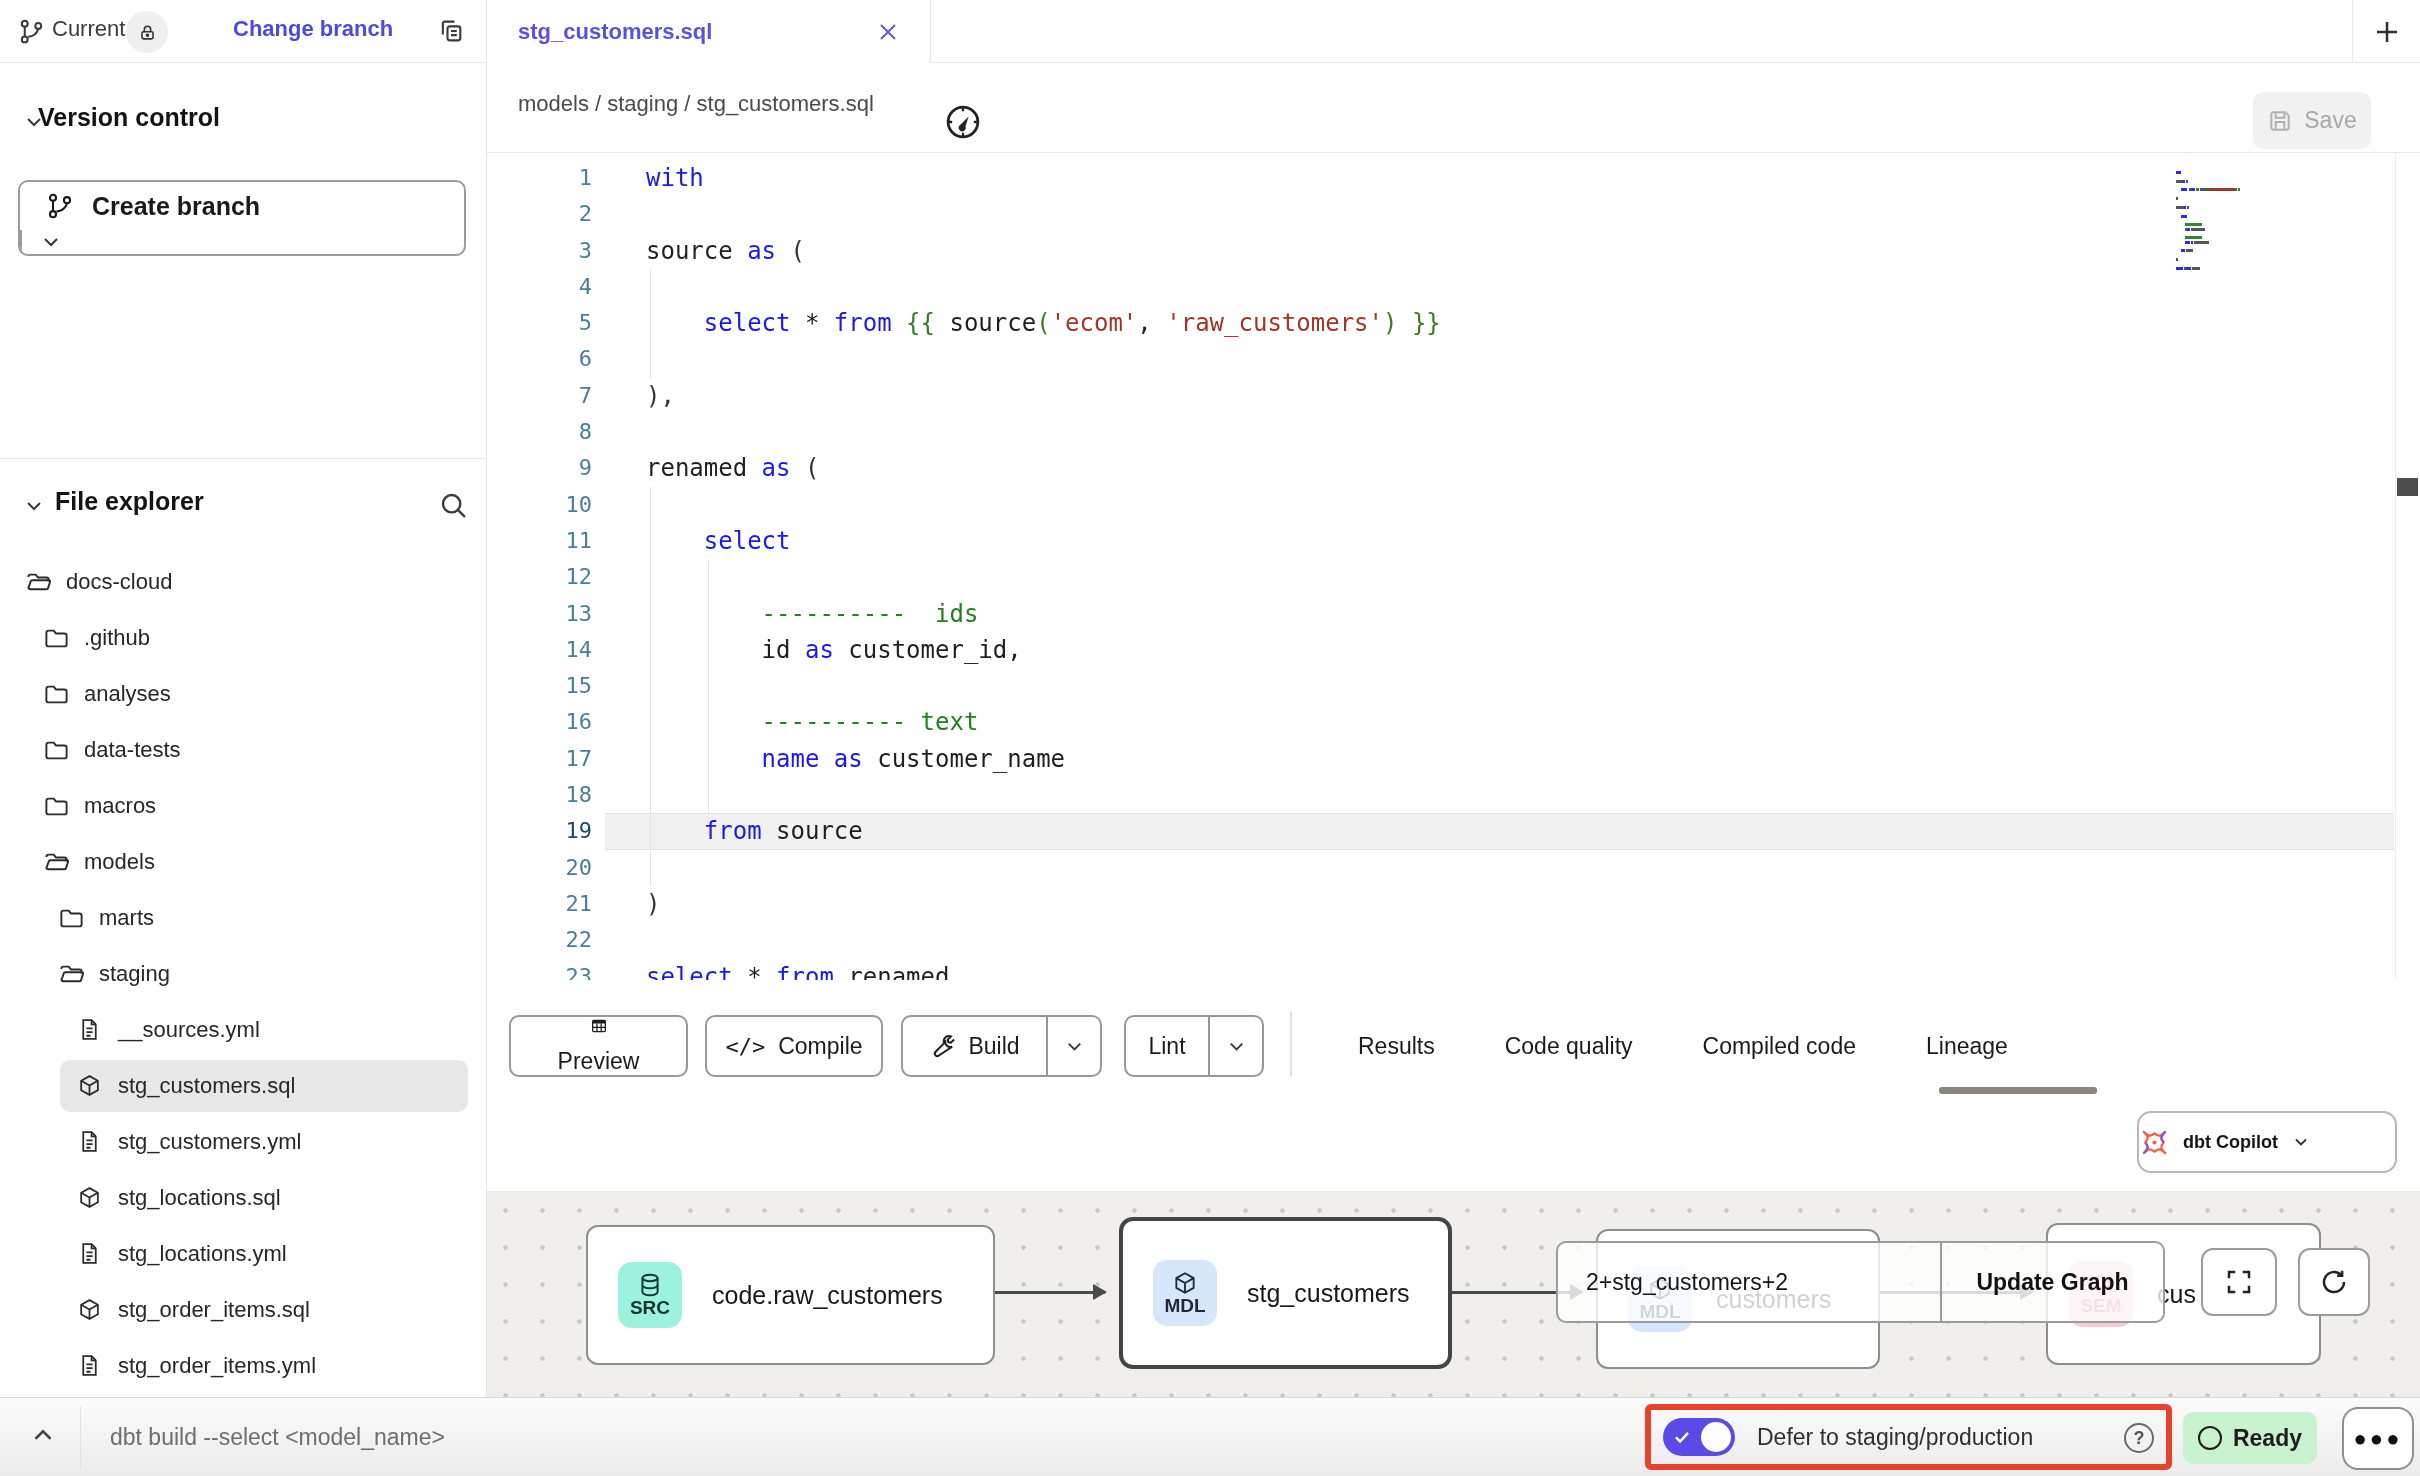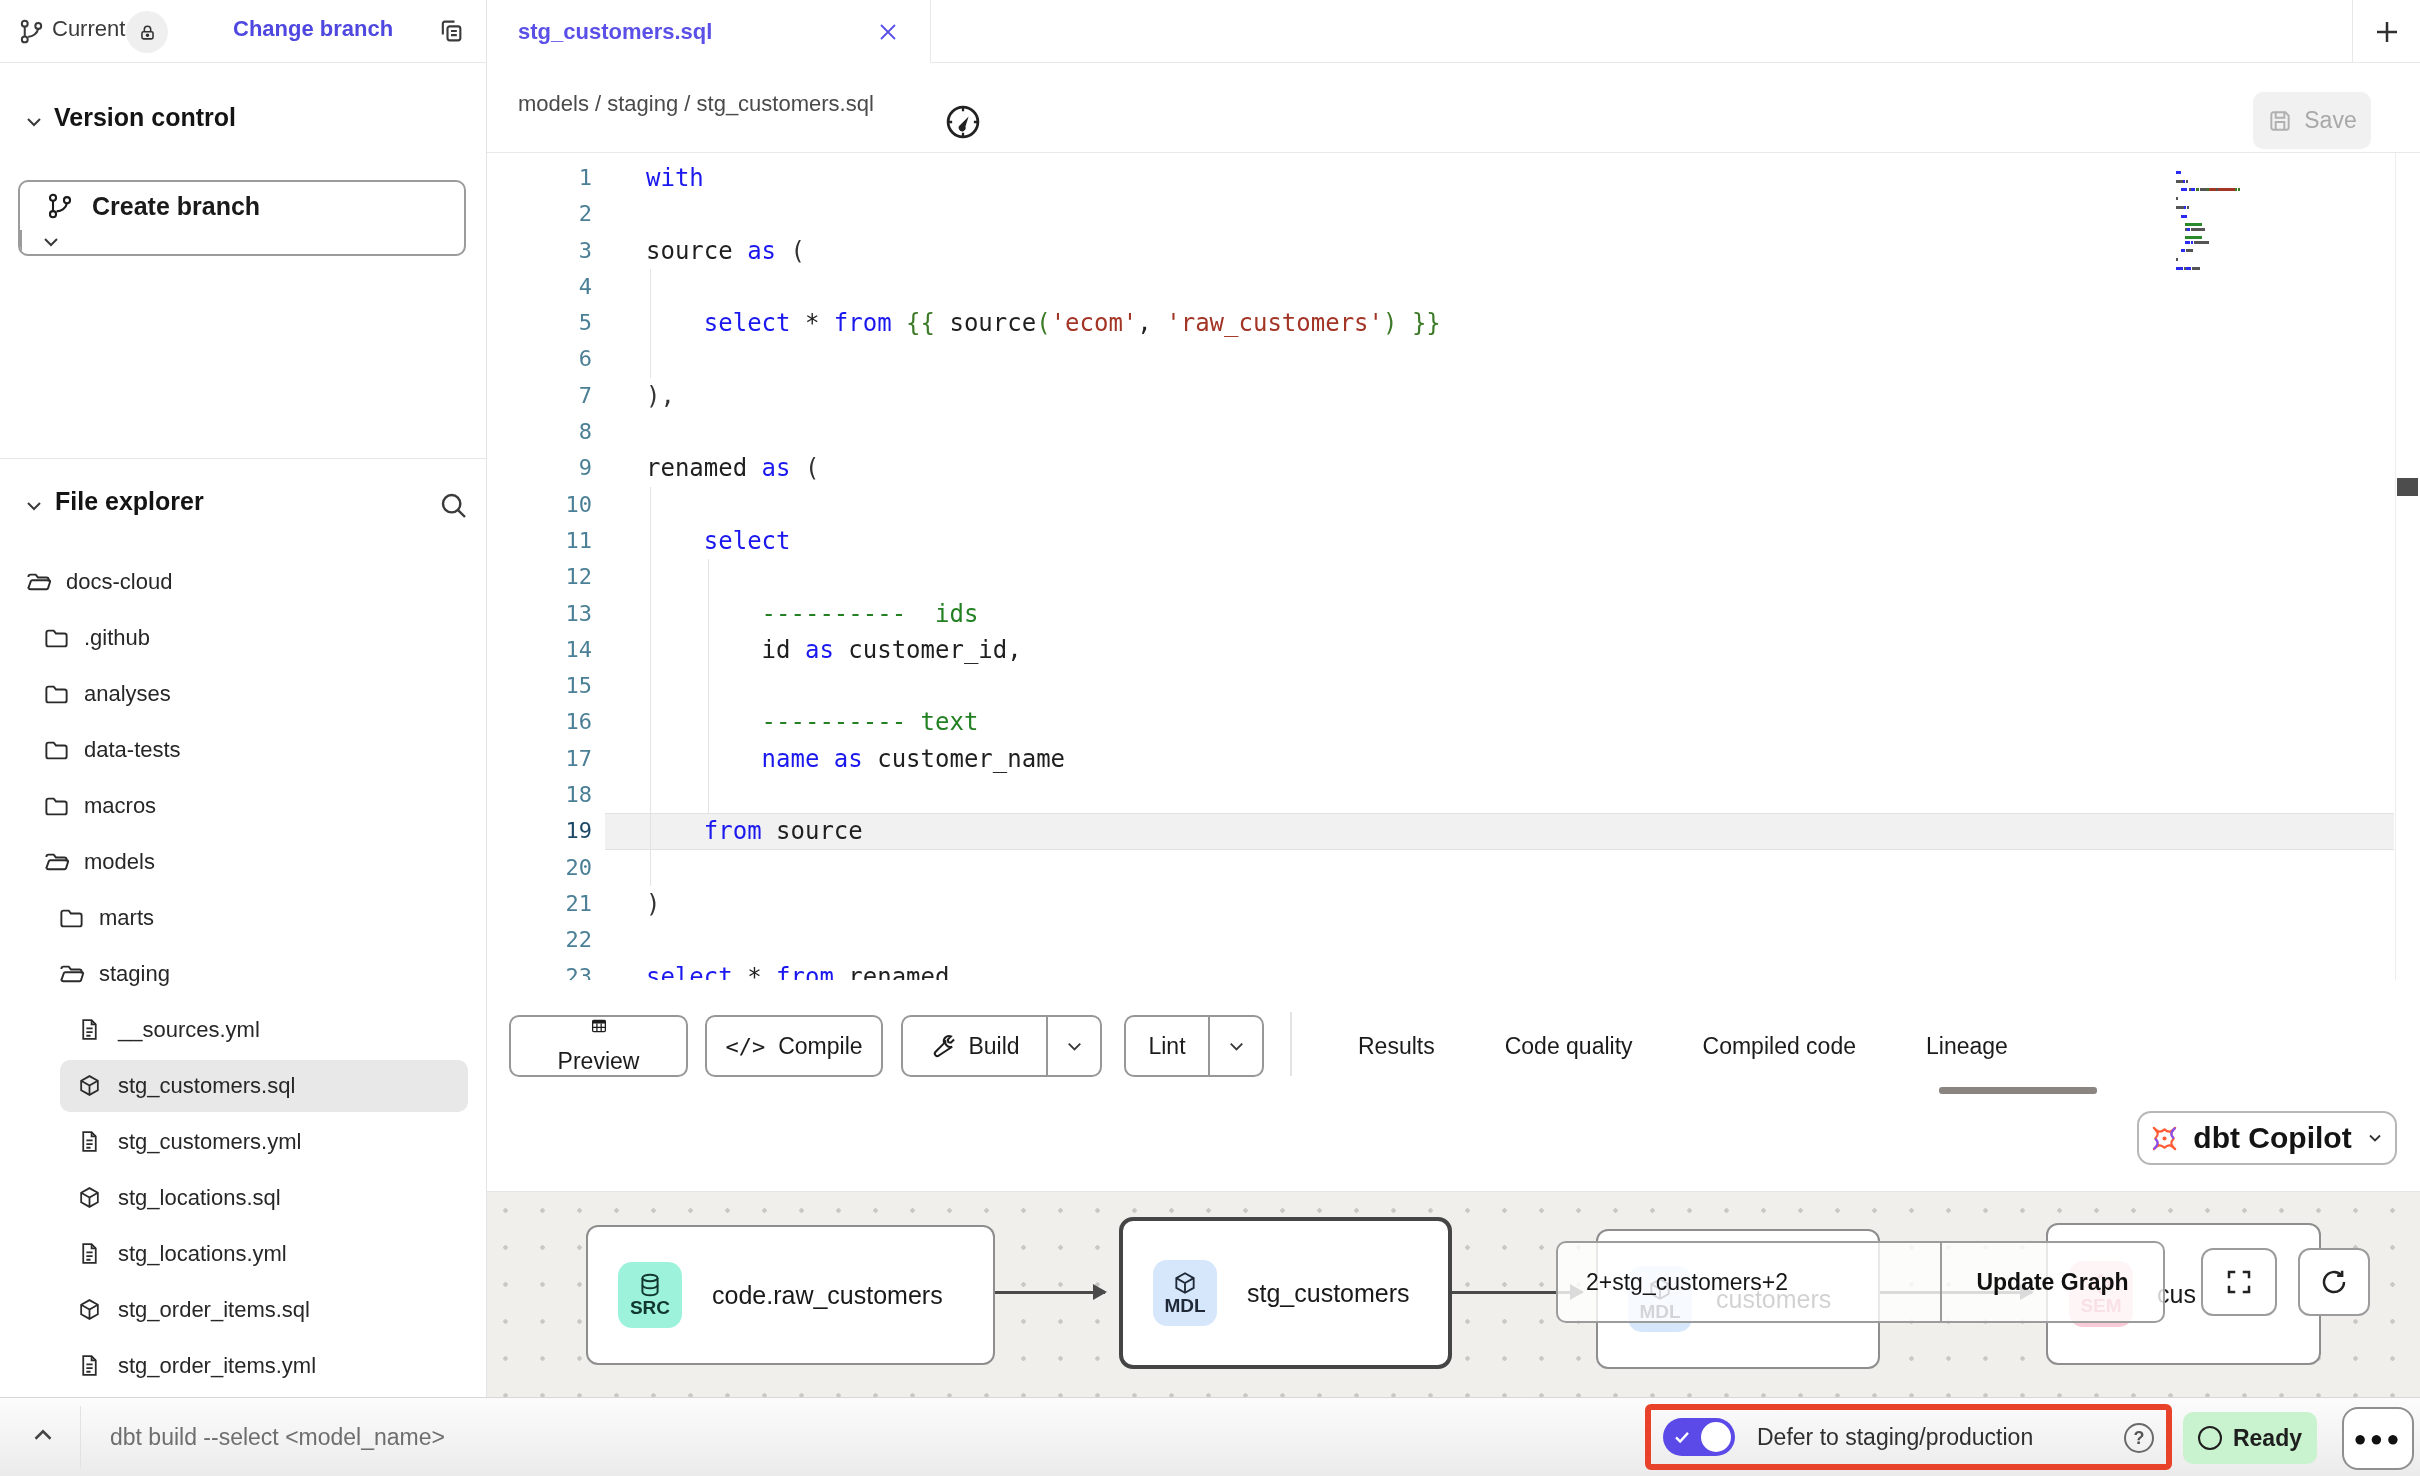--- a/index.html
+++ b/index.html
@@ -12,21 +12,21 @@
   svg { display:block; }
 
   
   #sidebar { left:0; top:0; width:487px; height:1397px; background:#fff; border-right:1px solid #e4e4e4; }
   #sb-header { left:0; top:0; width:487px; height:63px; border-bottom:1px solid #e8e8e8;text-align:right; }
   .lock-circle { left:126px; top:11px; width:42px; height:42px; border-radius:50%; background:#efefef;
     display:flex; align-items:center; justify-content:center; }
   #change-branch { left:233px; top:16px; font-size:22px; font-weight:700; color:#4f48e0; cursor:pointer; }
   #current-label { left:52px; top:16px; font-size:22px; color:#3a3a3a; }
 
-  #vc-heading { left:54px; top:103px; font-size:25px; font-weight:700; color:#141414; }
+  #vc-heading { left:38px; top:103px; font-size:25px; font-weight:700; color:#141414; }
   #create-branch { left:18px; top:180px; width:448px; height:76px; border:2px solid #9b9b9b; border-radius:10px;
     background:#fff; display:flex; align-items:stretch; overflow:hidden;flex-direction:column; }
   #create-branch .main { flex:1; display:flex; align-items:center; gap:18px; padding-left:26px;
     font-size:25px; font-weight:700; color:#1a1a1a; }
   #create-branch .seg { width:60px; border-left:2px solid #9b9b9b; display:flex; align-items:center; justify-content:center; }
 
   #fe-divider { left:0; top:458px; width:487px; height:1px; background:#e7e7e7; }
   #fe-heading { left:55px; top:487px; font-size:25px; font-weight:700; color:#141414; }
 
   #file-tree { left:0; top:554px; width:487px; }
@@ -72,23 +72,23 @@
   #scroll-thumb { left:2397px; top:478px; width:21px; height:18px; background:#4d4d4d; }
 
   
   .tbtn { position:absolute; top:1015px; height:62px; border:2px solid #979797; border-radius:10px; background:#fff;
     display:flex; align-items:center; justify-content:center; gap:13px; font-size:23px; color:#1c1c1c; cursor:pointer; }
   .tbtn .seg { align-self:stretch; display:flex; align-items:center; justify-content:center; border-left:2px solid #979797; }
   #toolbar-sep { left:1290px; top:1012px; width:2px; height:64px; background:#e3e3e3; }
   #rtabs { left:1358px; top:1015px; height:62px; display:flex; align-items:center; gap:70px; }
   .rtab { font-size:23px; color:#1b1b1b; cursor:pointer; white-space:nowrap; }
   #tab-underline { left:1939px; top:1087px; width:158px; height:7px; background:#8a8580; border-radius:3px; }
-  #copilot-btn { left:2137px; top:1111px; width:260px; height:54px; border:2px solid #b7b7b7; border-radius:14px;
-    background:#fff; display:flex; align-items:center; justify-content:center; gap:13px;
-    font-size:30px; font-weight:700; color:#141414; cursor:pointer; }
+  #copilot-btn { left:2137px; top:1111px; width:260px; height:62px; border:2px solid #b7b7b7; border-radius:14px;
+    background:#fff; display:flex; align-items:center; justify-content:flex-start; gap:13px;
+    font-size:18px; font-weight:700; color:#141414; cursor:pointer; }
 
   
   #lineage { left:487px; top:1191px; width:1933px; height:206px; background:#f0efec; border-top:1px solid #e6e6e6;
     background-image:radial-gradient(#c9c8c5 2px, transparent 2.4px); background-size:37px 37px; overflow:hidden; }
   .lnode { position:absolute; background:#fff; border:2px solid #8e8e8e; border-radius:12px;
     display:flex; align-items:center; gap:30px; padding-left:30px; cursor:pointer; }
   .lnode.selected { border:4px solid #454545; border-radius:14px; }
   .nbadge { width:64px; height:66px; border-radius:14px; display:flex; flex-direction:column;
     align-items:center; justify-content:center; font-size:19px; font-weight:600; line-height:1.05; flex:0 0 auto; }
   .nbadge.src { background:#9df2dc; color:#11372e; }

